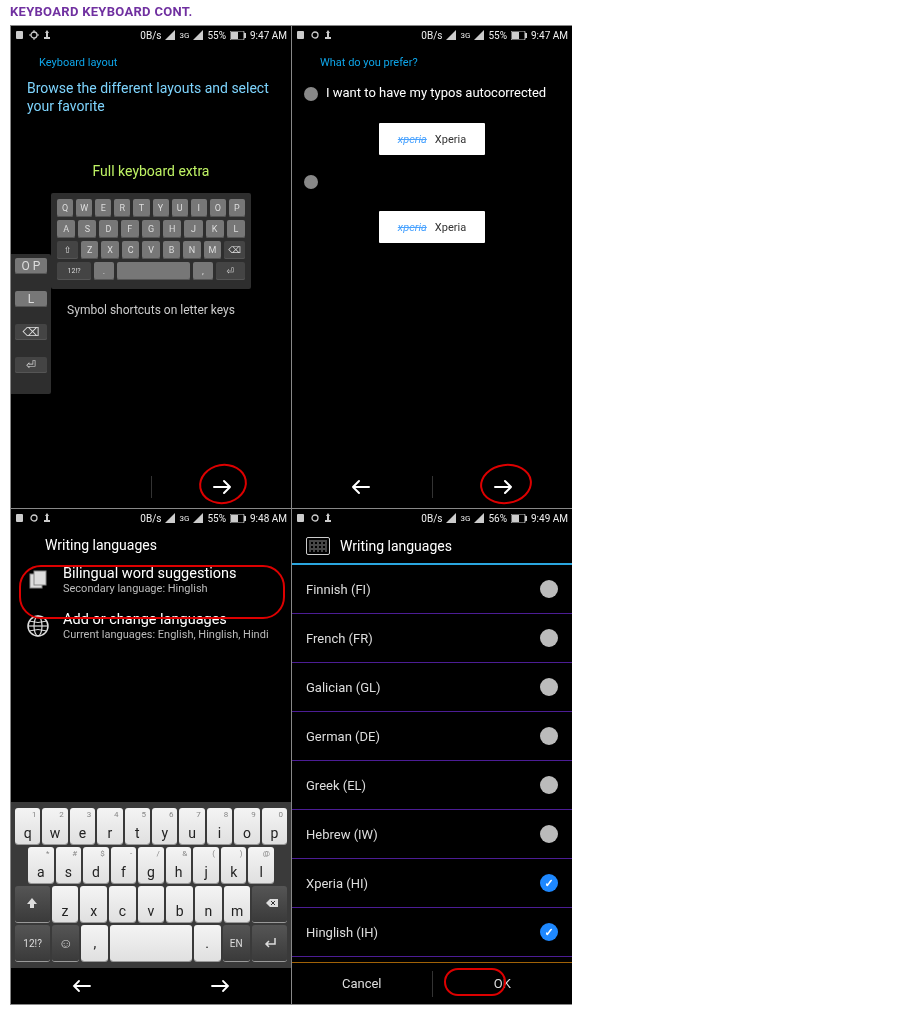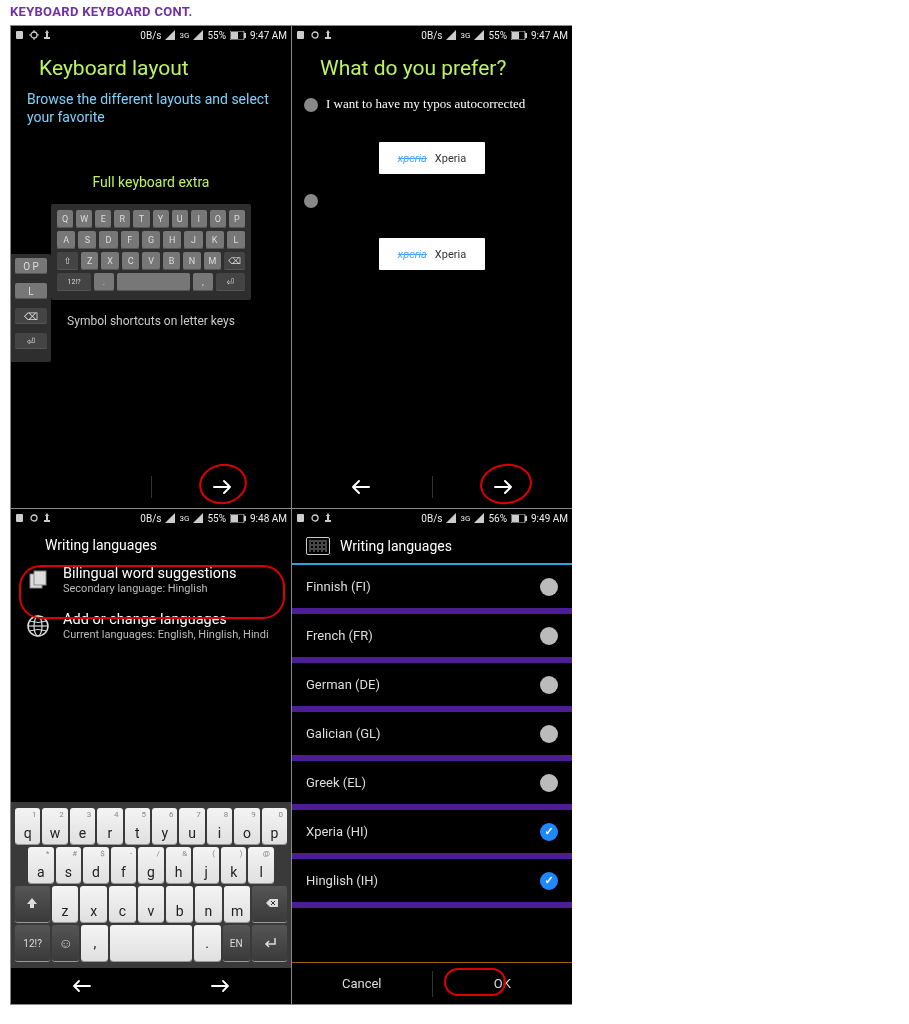--- a/index.html
+++ b/index.html
@@ -4,63 +4,63 @@
 <style>
   * { box-sizing: border-box; margin: 0; padding: 0; }
   body { background: #fff; font-family: Roboto, Arial, sans-serif; width: 909px; }
   .page-title { color: #7030A0; font-weight: bold; font-size: 13px; padding: 4px 10px 6px 10px; letter-spacing: 0.3px; }
   .grid { display: grid; grid-template-columns: 280px 280px; grid-template-rows: 482px 495px; gap: 1px; background: #888; width: 562px; margin-left: 10px; border: 1px solid #888; }
   .shot { background: #000; color: #fff; position: relative; overflow: hidden; display: flex; flex-direction: column; }
   
   .status { display: flex; align-items: center; justify-content: space-between; height: 18px; padding: 0 4px; font-size: 10px; color: #eee; background: #000; }
   .status .left, .status .right { display: flex; align-items: center; gap: 4px; }
   
-  .hdr { padding: 12px 16px 10px 28px; font-size: 21px; color: #bef264; }
+  .hdr { padding: 12px 16px 10px 28px; font-size: 11px; color: #0ea5e9; }
   
   .sub { font-size: 14px; color: #7dd3fc; padding: 0 16px; line-height: 1.3; }
   .label-dim { color: #bef264; font-size: 14px; }
   
   .navbar { position: absolute; bottom: 4px; left: 0; right: 0; height: 34px; display: flex; gap: 4px; }
   .navcell { flex: 1; display: flex; align-items: center; justify-content: center; }
   .navsep { width: 1px; background: #333; height: 22px; align-self: center; }
   
   .redcircle { position: absolute; border: 2px solid #d00; border-radius: 50%; pointer-events: none; }
   
   .kb-block { margin: 0 auto; background: #2e2e2e; border-radius: 2px; padding: 6px; width: 200px; }
   .kb-row { display: flex; gap: 3px; margin-bottom: 3px; justify-content: center; }
   .key { background: #777; color: #ddd; font-size: 9px; height: 18px; flex: 1; border-radius: 2px; display: flex; align-items: center; justify-content: center; box-shadow: inset 0 -1px 0 #555; }
   .key-dark { background: #444; }
   .kb-side { position: absolute; left: 0; top: 228px; width: 40px; background: #2e2e2e; padding: 4px; border-radius: 0 2px 2px 0; }
-  .kb-side .key { height: 16px; margin-bottom: 9px; font-size: 10px; }
-  
-  .radio-row { display: flex; align-items: flex-start; gap: 8px; padding: 6px 12px; font-family: Liberation Serif, serif; }
+  .kb-side .key { height: 16px; margin-bottom: 17px; font-size: 12px; }
+  
+  .radio-row { display: flex; align-items: flex-start; gap: 8px; padding: 6px 12px; }
   .radio { width: 14px; height: 14px; border-radius: 50%; background: #888; margin-top: 2px; flex-shrink: 0; position: relative; }
   .radio.selected { background: #29b6f6; }
   .radio.selected::after { content: ''; position: absolute; width: 6px; height: 6px; background: #fff; border-radius: 50%; top: 4px; left: 4px; }
-  .xperia-box { background: #fff; color: #333; width: 106px; height: 32px; margin: 24px auto 12px auto; display: flex; align-items: center; justify-content: center; font-size: 11px; gap: 8px; border-radius: 1px; }
+  .xperia-box { background: #fff; color: #333; width: 106px; height: 32px; margin: 16px auto 12px auto; display: flex; align-items: center; justify-content: center; font-size: 11px; gap: 8px; border-radius: 1px; }
   .xperia-strike { color: #4aa3ff; text-decoration: line-through; font-style: italic; }
   
   .s3-item { display: flex; align-items: center; gap: 12px; padding: 8px 14px; }
   .s3-icon { width: 26px; height: 26px; display: flex; align-items: center; justify-content: center; flex-shrink: 0; }
   .s3-texts { display: flex; flex-direction: column; }
   .s3-title { font-size: 14.5px; color: #fff; }
   .s3-sub { font-size: 11px; color: #bbb; }
   
   .bigkb { margin-top: auto; background: #3a3a3a; padding: 6px 4px 4px 4px; }
   .bigkb .kb-row { gap: 2px; margin-bottom: 3px; }
   .bigkey { background: linear-gradient(#f4f4f4,#e0e0e0); color: #222; font-size: 14px; height: 36px; flex: 1; border-radius: 3px; display: flex; align-items: flex-end; justify-content: center; padding-bottom: 3px; position: relative; box-shadow: 0 1px 0 #999; }
   .bigkey .tiny { position: absolute; top: 2px; right: 4px; font-size: 8px; color: #888; }
   .bigkey.dark { background: linear-gradient(#555,#3a3a3a); color: #ddd; }
   .bigkey.space { flex: 3; align-items: center; padding-bottom: 0;}
   .s3-sysnav { height: 36px; background: #000; display: flex; align-items: center; justify-content: space-around; }
   
   .s4-hdr { display: flex; align-items: center; gap: 10px; padding: 10px 14px 8px 14px; font-size: 14px; border-bottom: 2px solid #2aa6df; }
   .kbicon { width: 24px; height: 18px; border: 1.5px solid #ccc; border-radius: 2px; position: relative; }
   .kbicon::before { content:''; position:absolute; inset:2px; background: repeating-linear-gradient(to right,#ccc 0 2px,transparent 2px 4px), repeating-linear-gradient(to bottom,#ccc 0 2px,transparent 2px 4px); opacity:.35; }
-  .langrow { display: flex; align-items: center; justify-content: space-between; padding: 0 14px; height: 49px; border-bottom: 6px solid #4c1d95; font-size: 13px; color: #ddd; }
+  .langrow { display: flex; align-items: center; justify-content: space-between; padding: 0 14px; height: 49px; border-bottom: 1px solid #4c1d95; font-size: 13px; color: #ddd; }
   .chk { width: 18px; height: 18px; border-radius: 50%; background: #bbb; }
   .chk.on { background: #1e88ff; display: flex; align-items: center; justify-content: center; }
   .chk.on::after { content: '✓'; color: #fff; font-size: 11px; font-weight: bold; }
   .s4-btns { display: flex; height: 42px; border-top: 1px solid #a16207; }
   .s4-btn { flex: 1; display: flex; align-items: center; justify-content: center; font-size: 13px; color: #ddd; }
   .s4-sep { width: 1px; background: #333; height: 26px; align-self: center; }
   
   svg { display: block; }
 </style>
 </head>
@@ -481,29 +481,33 @@
     <div style="flex:1; overflow:hidden">
         <div class="langrow">
           <span>Finnish (FI)</span>
           <div class="chk"></div>
         </div>
         <div class="langrow">
           <span>French (FR)</span>
           <div class="chk"></div>
         </div>
         <div class="langrow">
+          <span>Galician (GL)</span>
+          <div class="chk"></div>
+        </div>
+        <div class="langrow">
           <span>German (DE)</span>
           <div class="chk"></div>
         </div>
         <div class="langrow">
-          <span>Galician (GL)</span>
+          <span>Greek (EL)</span>
           <div class="chk"></div>
         </div>
         <div class="langrow">
-          <span>Greek (EL)</span>
+          <span>Hebrew (IW)</span>
           <div class="chk"></div>
         </div>
         <div class="langrow">
           <span>Xperia (HI)</span>
           <div class="chk on"></div>
         </div>
         <div class="langrow">
           <span>Hinglish (IH)</span>
           <div class="chk on"></div>
         </div>

